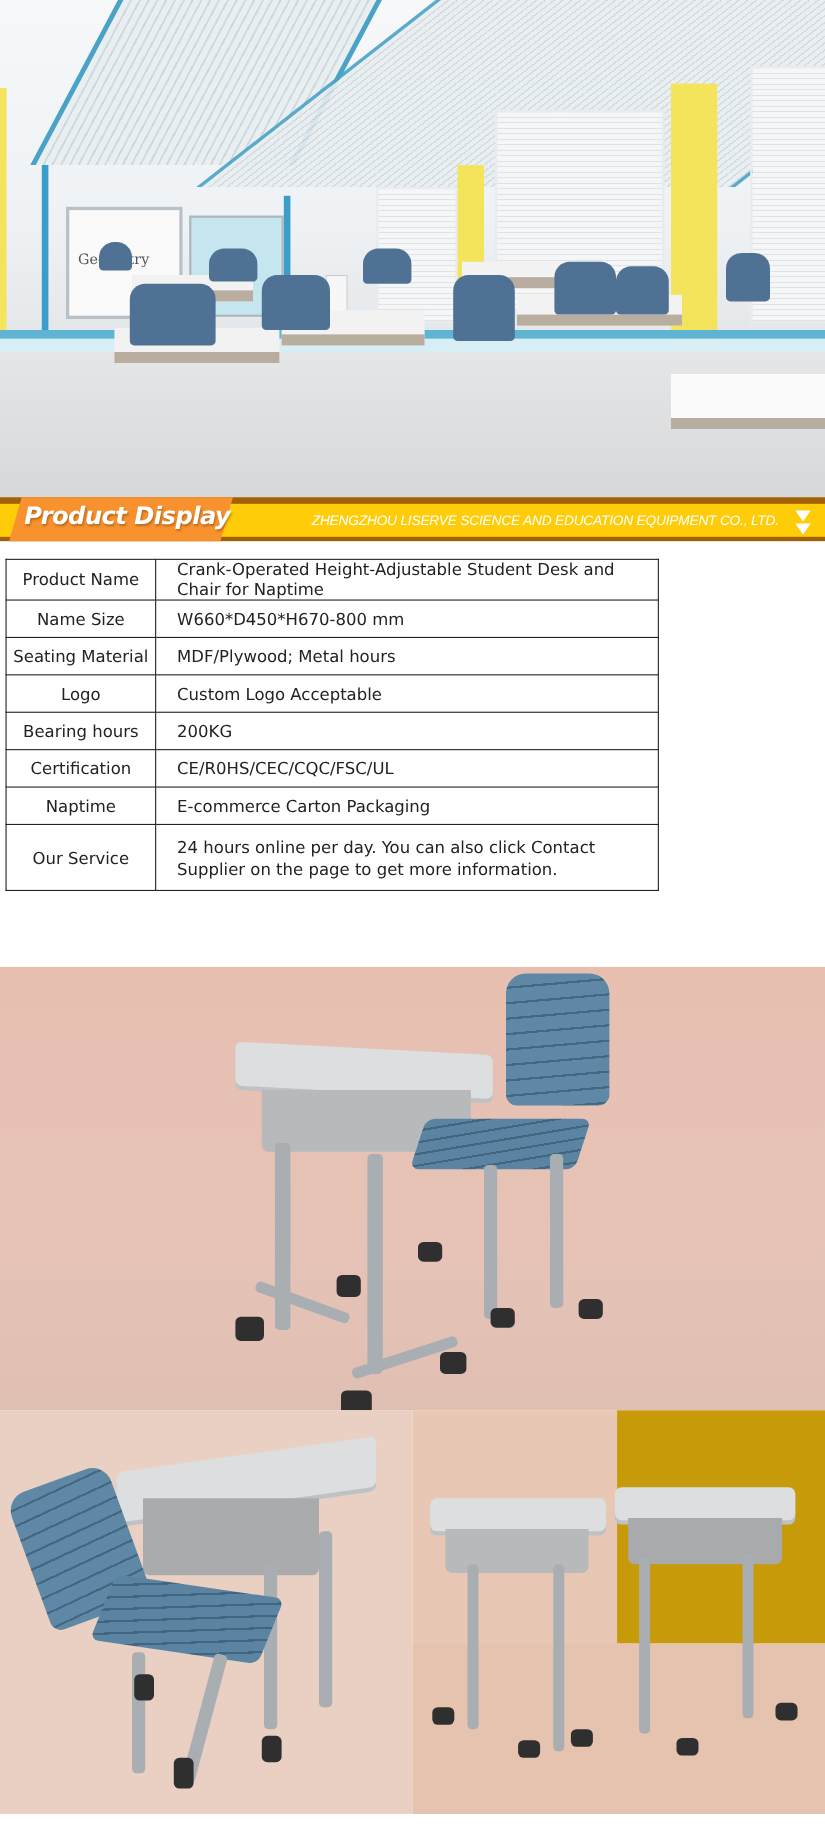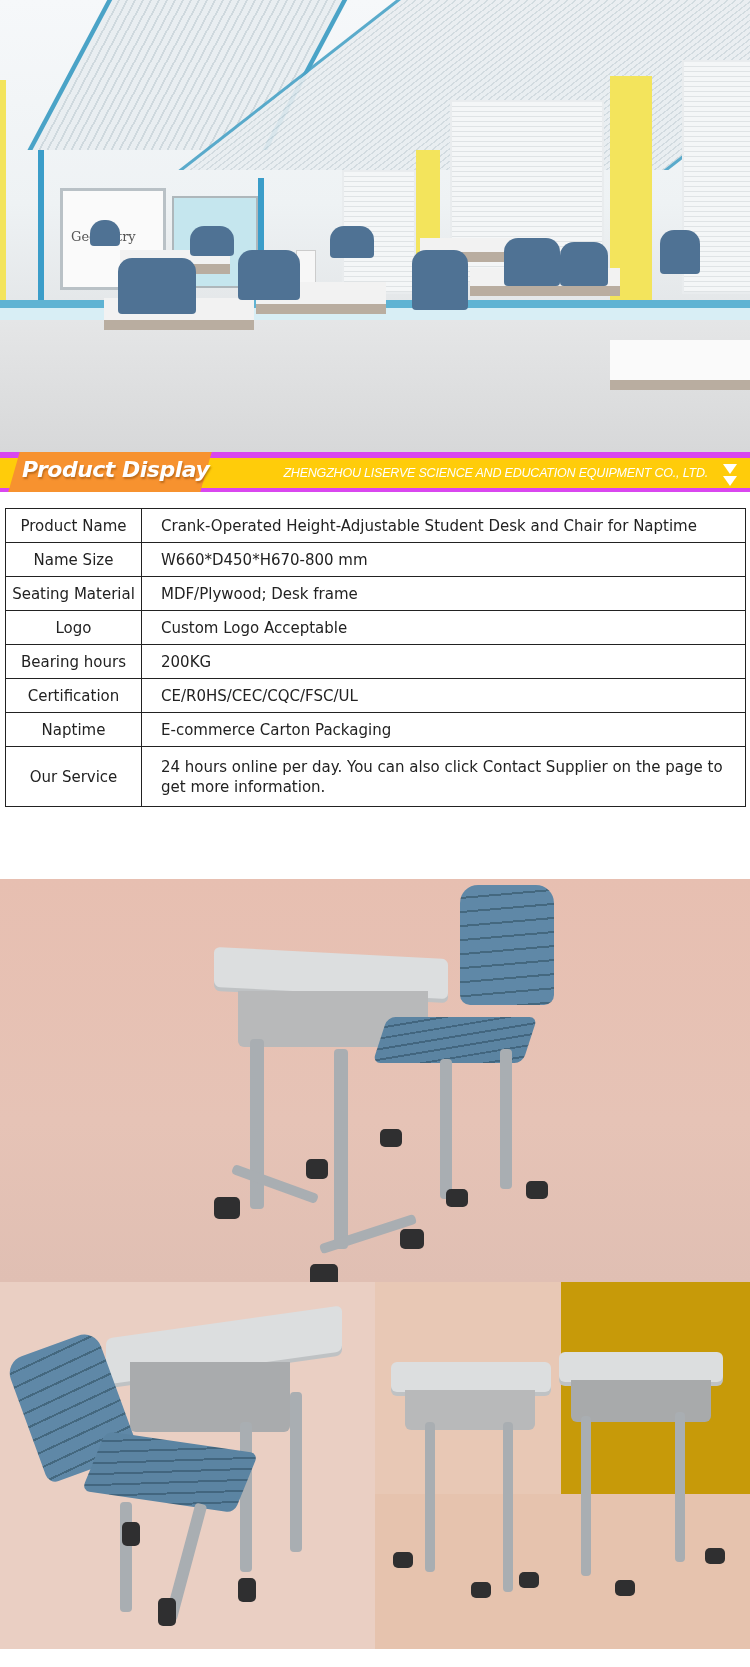--- a/index.html
+++ b/index.html
@@ -26,29 +26,29 @@
   .hero .notice { position: absolute; left: 172px; top: 196px; width: 82px; height: 88px; background: #c5e6ee; border: 2px solid #aeb7bb; }
   .hero .ac { position: absolute; left: 296px; top: 250px; width: 18px; height: 55px; background: #f7f7f7; border: 1px solid #ccc; }
   .hero .stripe-v { position: absolute; width: 6px; background: #3b9dc9; }
   .hero .sv1 { left: 38px; top: 150px; height: 150px; }
   .hero .sv2 { left: 258px; top: 178px; height: 120px; }
   .hero .desk { position: absolute; background: #f2f2f2; border-bottom: 10px solid #b9ada0; }
   .hero .chair { position: absolute; background: #4f7294; border-radius: 14px 14px 4px 4px; }
   .hero .floor { position: absolute; left: 0; top: 320px; width: 750px; height: 132px; background: linear-gradient(180deg, #e5e6e7, #d7d8d9); }
 
   
-  .banner { position: absolute; left: 0; top: 452px; width: 750px; height: 40px; background: #d946ef; }
+  .banner { position: absolute; left: 0; top: 452px; width: 750px; height: 40px; background: #a16207; }
   .banner .yellow { position: absolute; left: 0; top: 6px; width: 750px; height: 30px; background: #ffcc0a; }
   .banner .orange { position: absolute; left: 14px; top: 0; width: 192px; height: 40px; background: #f7922f; transform: skewX(-16deg); }
   .banner .title { position: absolute; left: 22px; top: 5px; font-family: "DejaVu Sans", sans-serif; font-style: italic; font-weight: bold; font-size: 22px; color: #ffffff; text-shadow: 1px 2px 2px rgba(120,60,0,.45); letter-spacing: -0.5px; }
   .banner .company { position: absolute; right: 42px; top: 14px; font-family: "Liberation Sans", sans-serif; font-style: italic; font-size: 12.5px; color: #ffffff; letter-spacing: -0.2px; }
   .banner .arrow-icon { position: absolute; right: 12px; top: 10px; width: 16px; height: 24px; }
 
   
-  .spec { position: absolute; left: 5px; top: 508px; width: 741px; border-collapse: collapse; font-family: "DejaVu Sans", sans-serif; font-size: 15px; color: #222; }
+  .spec { position: absolute; left: 5px; top: 508px; width: 594px; border-collapse: collapse; font-family: "DejaVu Sans", sans-serif; font-size: 15px; color: #222; }
   .spec td { border: 1.5px solid #222; height: 33px; padding: 0; }
   .spec td.k { width: 135px; text-align: center; font-size: 15px; }
   .spec td.v { padding-left: 19px; padding-right: 8px; font-size: 15px; }
   .spec tr.tall td { height: 59px; line-height: 20px; }
 
   
   .photo1 { position: absolute; left: 0; top: 879px; width: 750px; height: 403px; background: linear-gradient(180deg, #e7bfb1 0%, #e6c3b6 60%, #e0bfb3 100%); overflow: hidden; }
   .photo2 { position: absolute; left: 0; top: 1282px; width: 375px; height: 367px; background: #eacfc3; overflow: hidden; }
   .photo3 { position: absolute; left: 375px; top: 1282px; width: 375px; height: 367px; background: #e8c8b5; overflow: hidden; }
   .photo3 .gold { position: absolute; left: 186px; top: 0; width: 189px; height: 212px; background: #c79a09; }
@@ -118,21 +118,21 @@
     <tr>
       <td class="k">Product Name</td>
       <td class="v">Crank-Operated Height-Adjustable Student Desk and Chair for Naptime</td>
     </tr>
     <tr>
       <td class="k">Name Size</td>
       <td class="v">W660*D450*H670-800 mm</td>
     </tr>
     <tr>
       <td class="k">Seating Material</td>
-      <td class="v">MDF/Plywood; Desk frame</td>
+      <td class="v">MDF/Plywood; Metal hours</td>
     </tr>
     <tr>
       <td class="k">Logo</td>
       <td class="v">Custom Logo Acceptable</td>
     </tr>
     <tr>
       <td class="k">Bearing hours</td>
       <td class="v">200KG</td>
     </tr>
     <tr>

